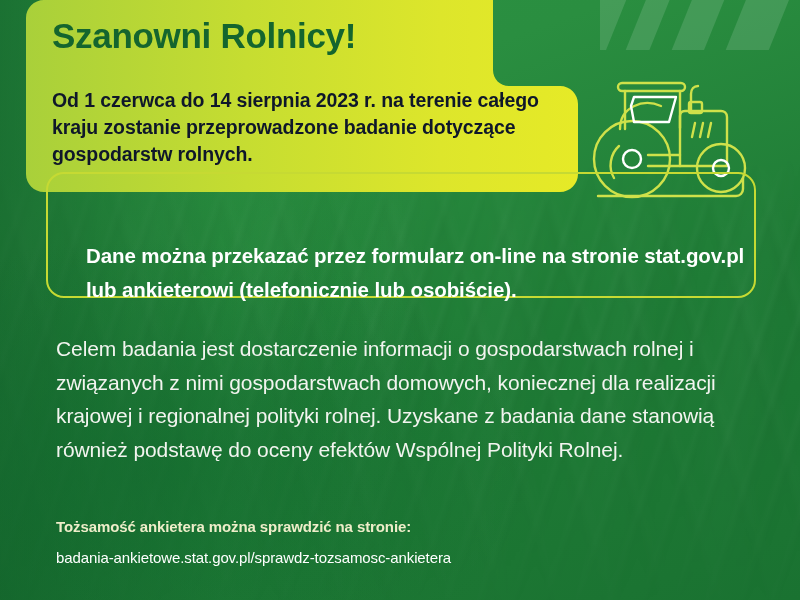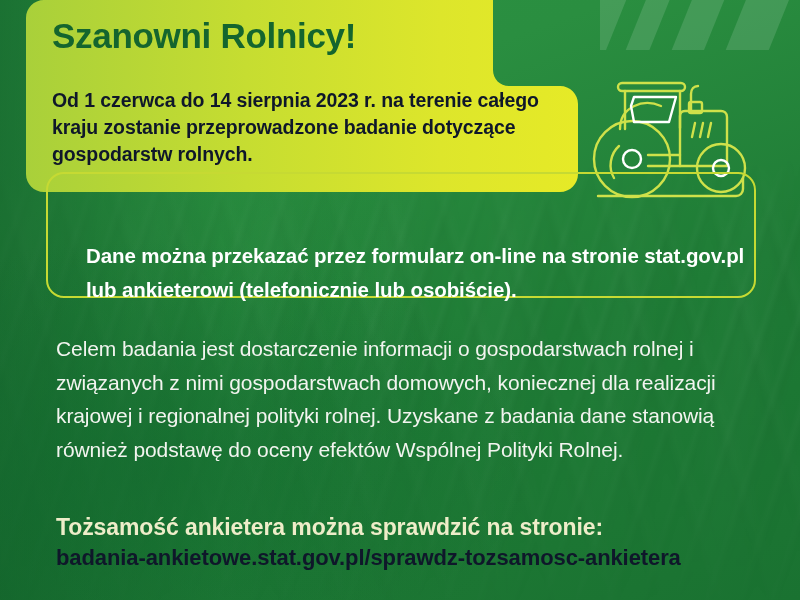--- a/index.html
+++ b/index.html
@@ -176,32 +176,31 @@
     color: #f2f4ef;
     letter-spacing: -0.1px;
   }
   .verify-block {
     position: absolute;
     left: 56px;
     top: 512px;
     width: 720px;
   }
   .verify-label {
-    font-size: 23px;
+    font-size: 15px;
     font-weight: bold;
     line-height: 30px;
     color: #eeedc9;
     letter-spacing: -0.1px;
   }
   .verify-url {
-    font-size: 22px;
+    font-size: 15px;
     line-height: 31px;
-    color: #0f172a;
-    letter-spacing: -0.1px;
-    font-weight: bold;
+    color: #ffffff;
+    letter-spacing: -0.1px;
   }
 </style>
 </head>
 <body>
 
 <div id="poster">
 
   <div class="bg-base"></div>
   <div class="bg-photo"></div>
   <div class="bg-veil"></div>

